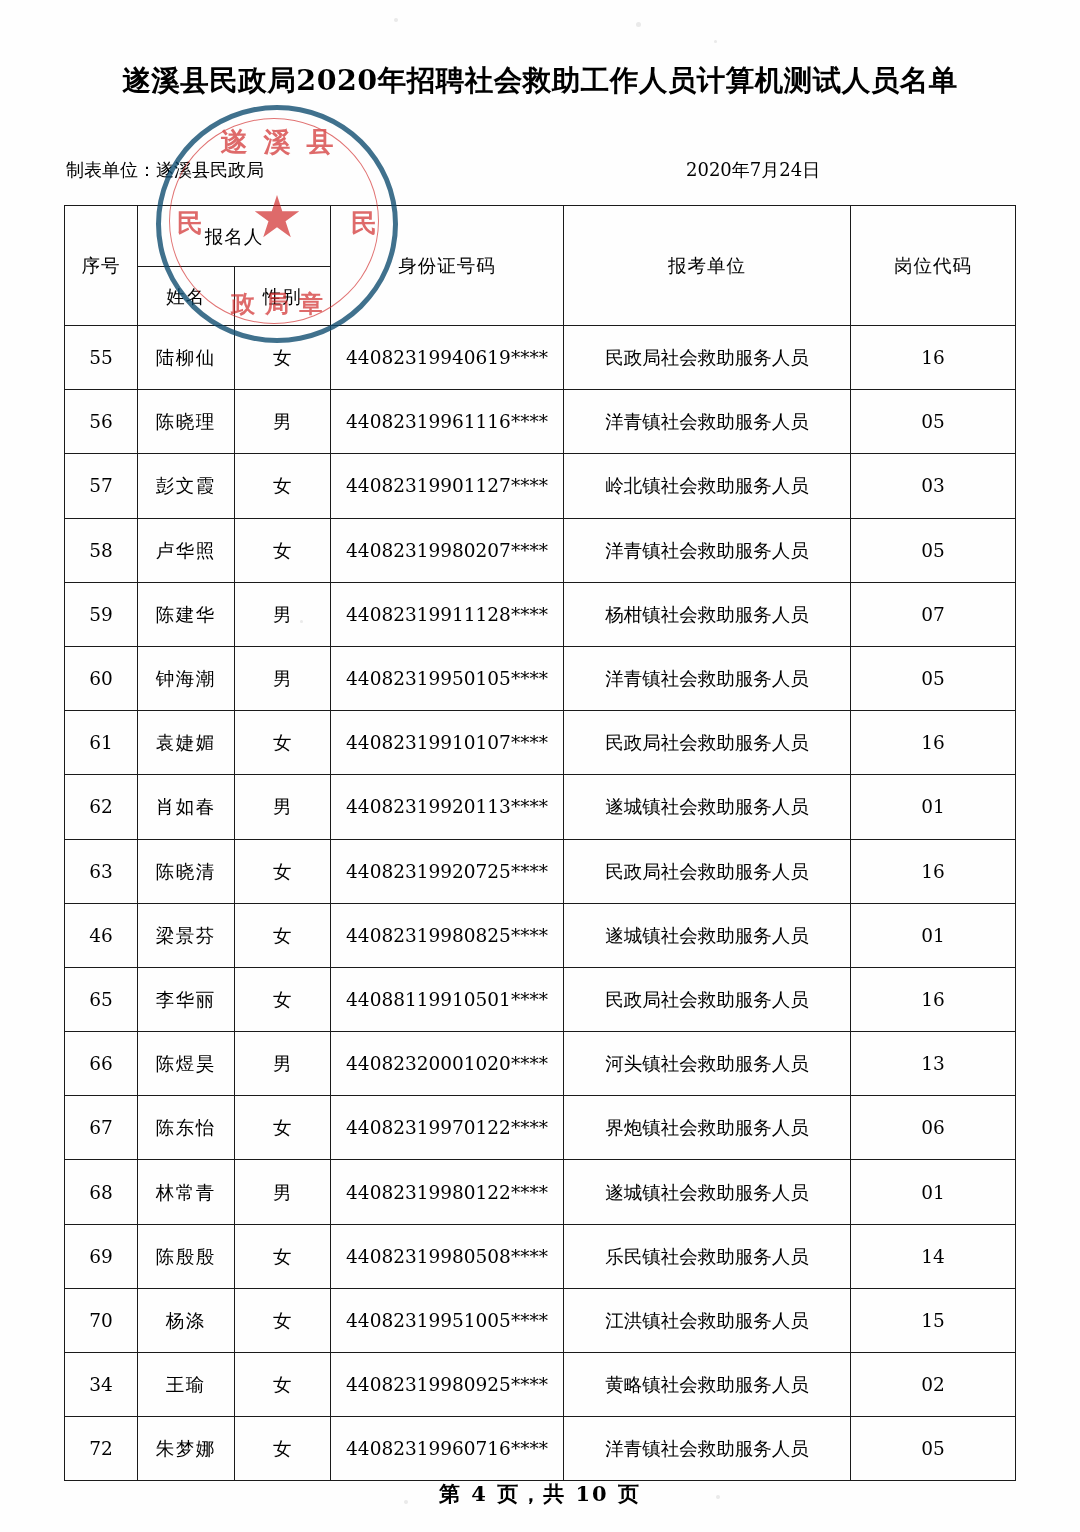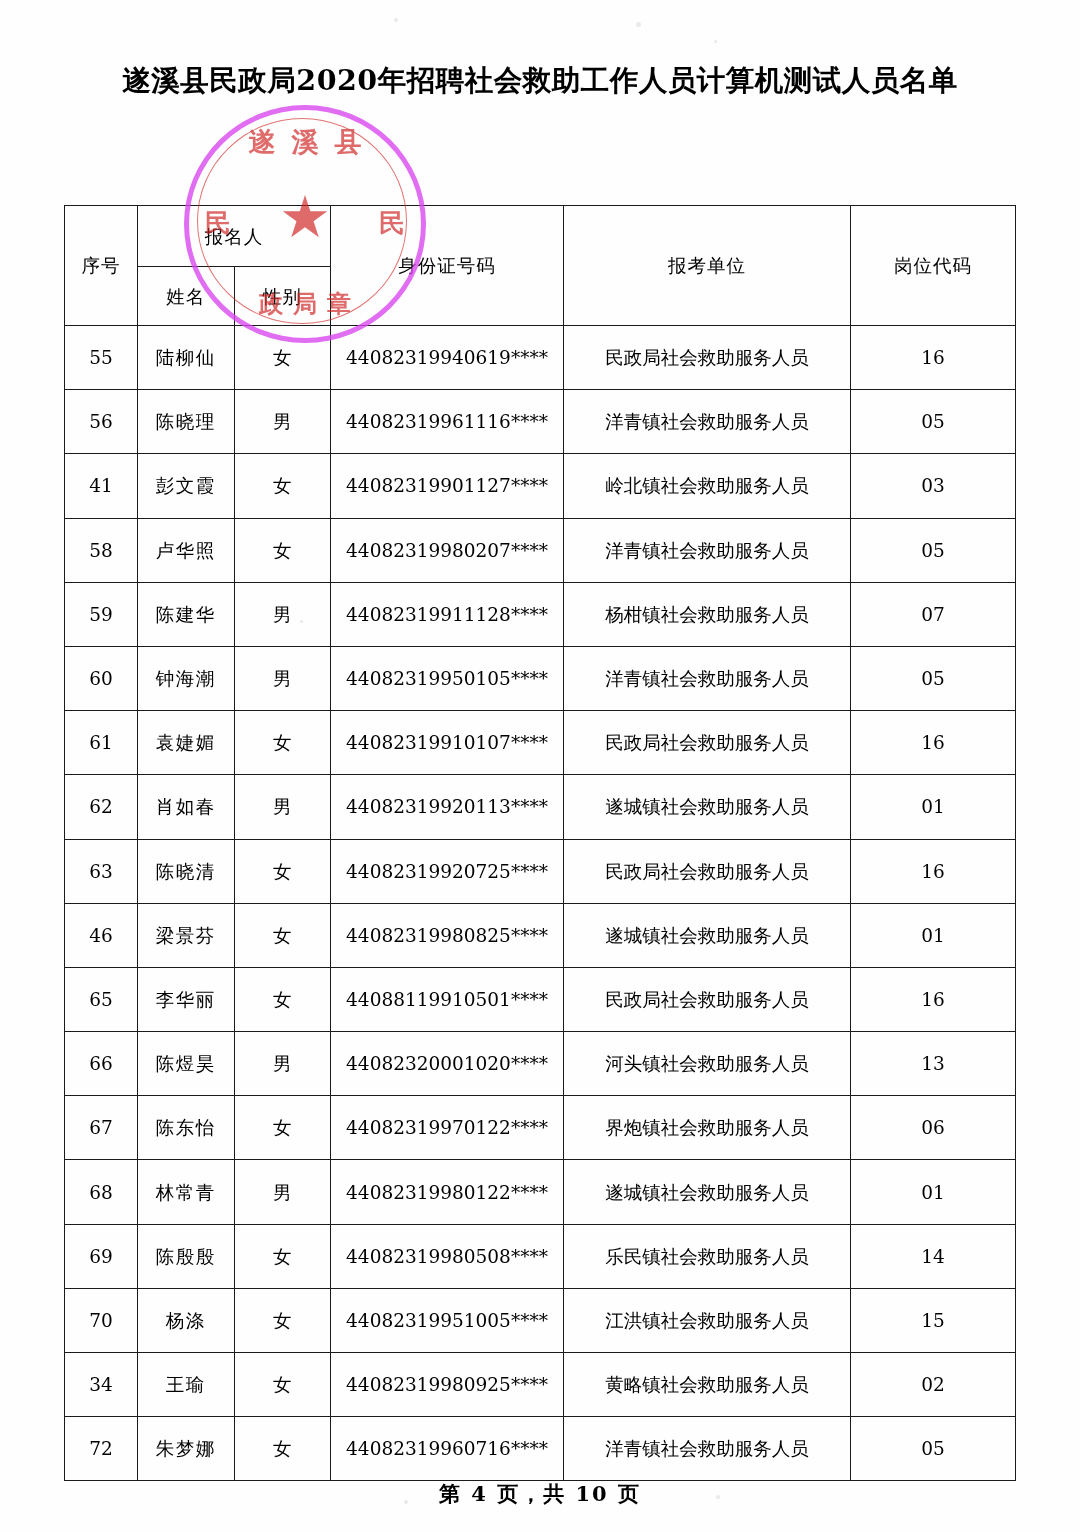--- a/index.html
+++ b/index.html
@@ -101,26 +101,26 @@
   .hdr-label { font-size: 19px; font-weight: normal; letter-spacing: 1px; }
   .hdr-big { font-size: 19px; letter-spacing: 1px; }
 
   .cell-id { font-size: 17.5px; letter-spacing: 0px; }
   .cell-unit { font-size: 18px; }
   .cell-name { font-size: 19px; letter-spacing: 1.5px; }
 
   
   .seal {
     position: absolute;
-    left: 184px;
+    left: 156px;
     top: 105px;
     width: 232px;
     height: 228px;
     border-radius: 50%;
-    border: 5px solid #d946ef;
+    border: 5px solid #0c4a6e;
     opacity: .78;
     pointer-events: none;
   }
   .seal-inner {
     position: absolute;
     left: 8px; top: 8px;
     width: 208px; height: 204px;
     border-radius: 50%;
     border: 1.5px solid #cf2020;
     opacity: .8;
@@ -188,20 +188,24 @@
 
   <div class="speck" style="left:394px; top:18px; width:4px; height:4px;"></div>
   <div class="speck" style="left:636px; top:22px; width:5px; height:5px;"></div>
   <div class="speck" style="left:714px; top:40px; width:3px; height:3px;"></div>
   <div class="speck" style="left:300px; top:620px; width:3px; height:3px;"></div>
   <div class="speck" style="left:404px; top:1500px; width:4px; height:4px;"></div>
   <div class="speck" style="left:716px; top:1495px; width:4px; height:4px;"></div>
 
   <div class="doc-title">遂溪县民政局2020年招聘社会救助工作人员计算机测试人员名单</div>
 
+  <div class="meta-row">
+    <div class="meta-left">制表单位：遂溪县民政局</div>
+    <div class="meta-right">2020年7月24日</div>
+  </div>
 
   <table class="roster">
     <thead>
       <tr class="r1">
         <td class="h-seq hdr-big" rowspan="2">序号</td>
         <td class="hdr-big" colspan="2">报名人</td>
         <td class="h-id hdr-big" rowspan="2">身份证号码</td>
         <td class="h-unit hdr-big" rowspan="2">报考单位</td>
         <td class="h-code hdr-big" rowspan="2">岗位代码</td>
       </tr>
@@ -221,21 +225,21 @@
         </tr>
         <tr>
           <td class="h-seq">56</td>
           <td class="h-name cell-name">陈晓理</td>
           <td class="h-sex">男</td>
           <td class="h-id cell-id">44082319961116****</td>
           <td class="h-unit cell-unit">洋青镇社会救助服务人员</td>
           <td class="h-code">05</td>
         </tr>
         <tr>
-          <td class="h-seq">41</td>
+          <td class="h-seq">57</td>
           <td class="h-name cell-name">彭文霞</td>
           <td class="h-sex">女</td>
           <td class="h-id cell-id">44082319901127****</td>
           <td class="h-unit cell-unit">岭北镇社会救助服务人员</td>
           <td class="h-code">03</td>
         </tr>
         <tr>
           <td class="h-seq">58</td>
           <td class="h-name cell-name">卢华照</td>
           <td class="h-sex">女</td>

